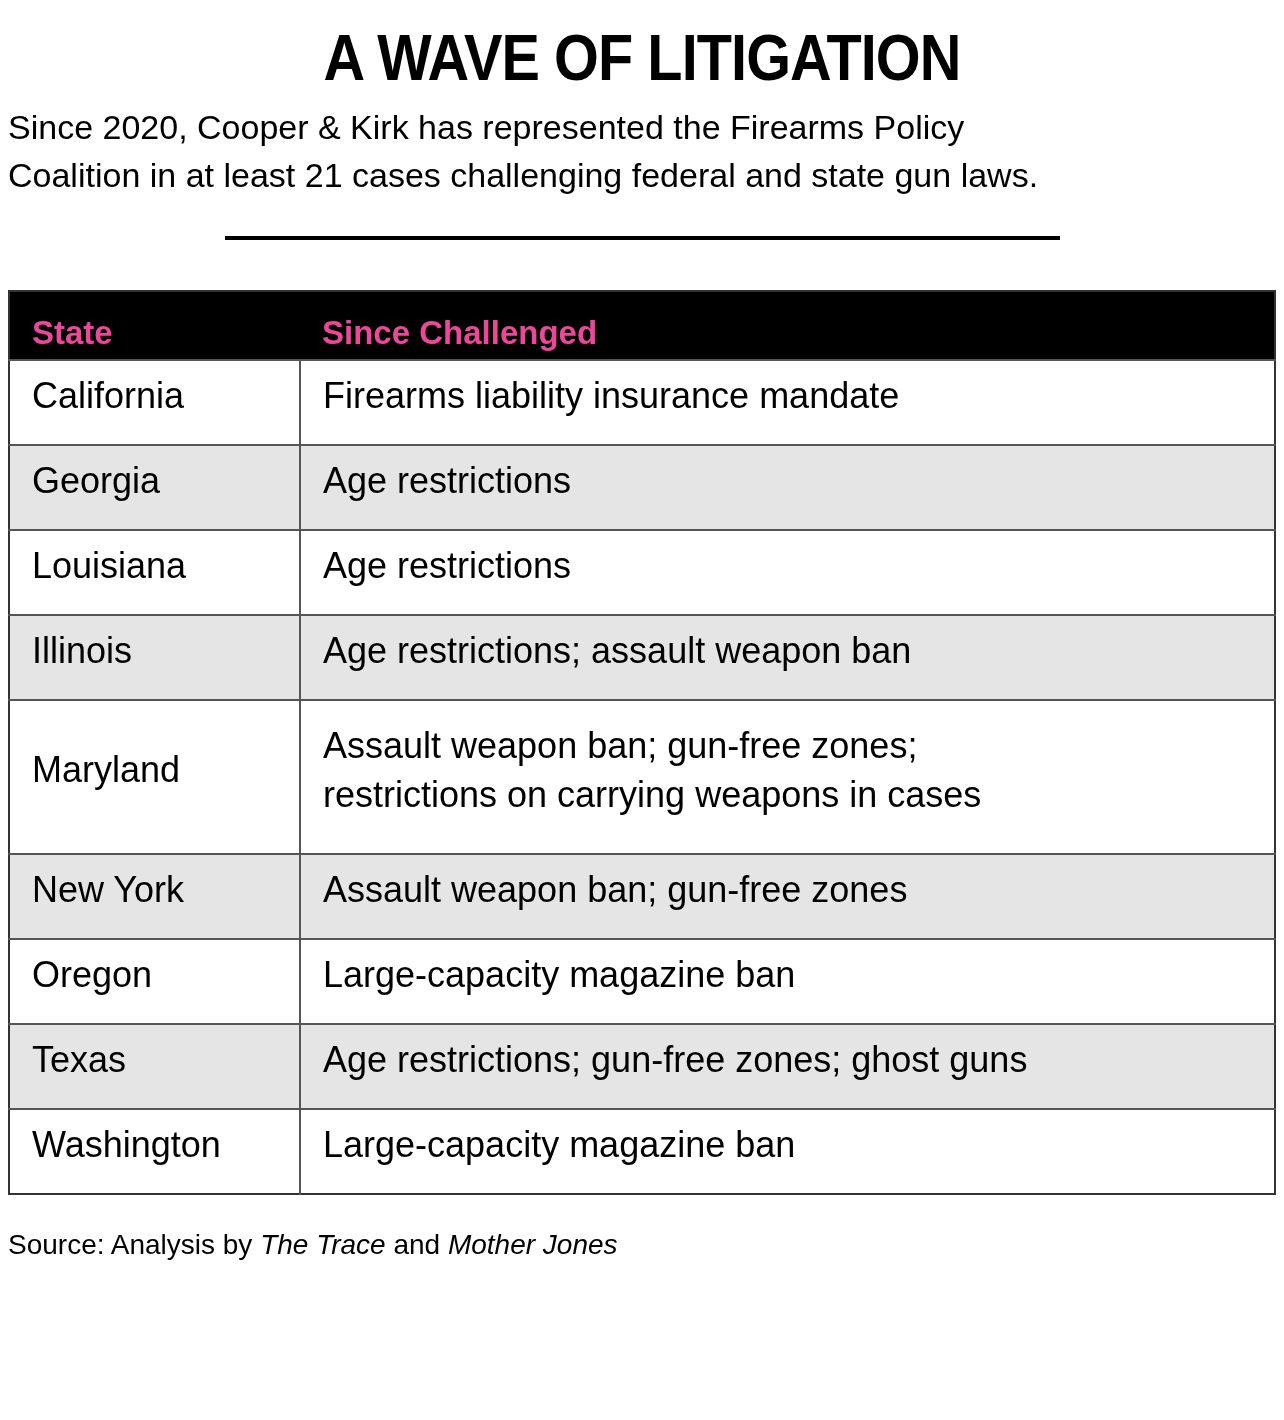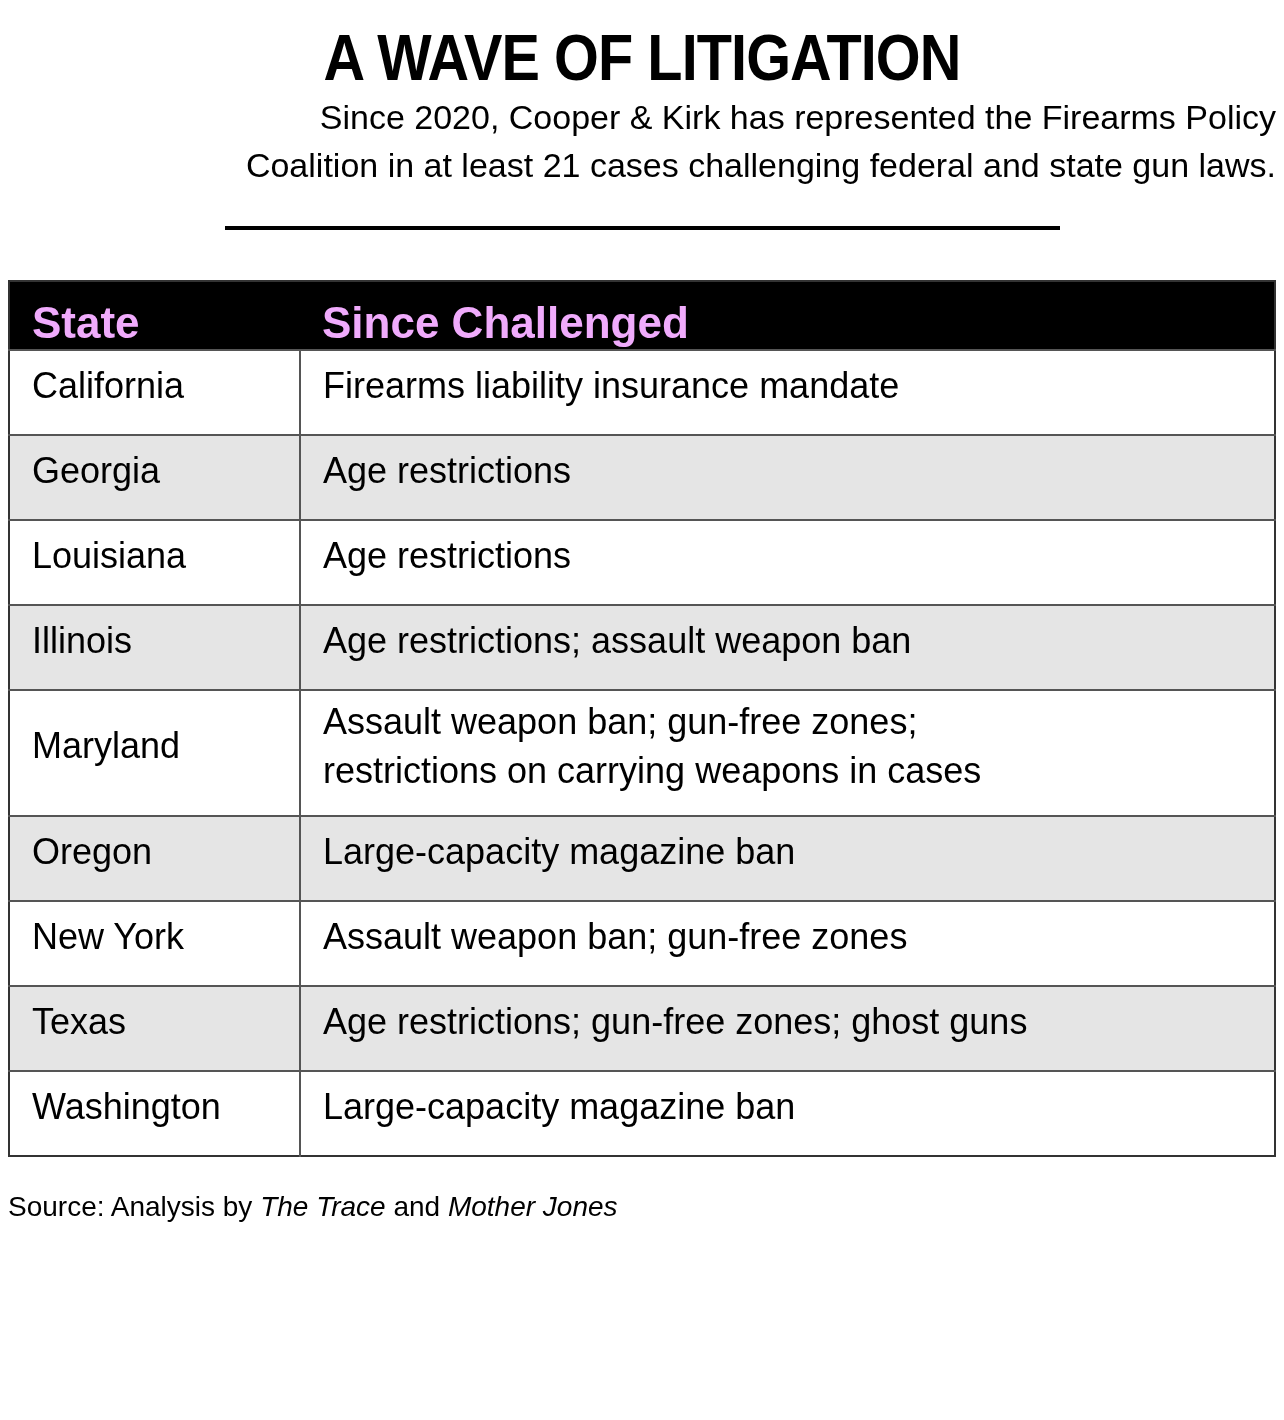--- a/index.html
+++ b/index.html
@@ -22,59 +22,59 @@
     margin: 24px 0 0;
     text-align: center;
     font-size: 64px;
     line-height: 1.08;
     font-weight: bold;
     letter-spacing: -1px;
     transform: scaleX(0.9);
     white-space: nowrap;
   }
   .subtitle {
-    margin: 0 0 0;
-    text-align: right;
+    margin: 10px 0 0;
+    text-align: left;
     font-size: 34px;
     line-height: 1.42;
     white-space: pre-line;
   }
   .divider {
     width: 835px;
     height: 4px;
     background: #000000;
     margin: 36px auto 0;
   }
   table.litigation {
     margin-top: 50px;
     width: 100%;
     border-collapse: collapse;
     border: 2px solid #333333;
   }
   table.litigation th {
     background: #000000;
-    color: #f0abfc;
+    color: #ec4899;
     font-weight: bold;
-    font-size: 44px;
+    font-size: 33px;
     text-align: left;
     padding: 16px 0 0 22px;
     border: none;
   }
   table.litigation thead tr { height: 69px; }
   table.litigation th.col-state { width: 291px; }
   table.litigation td {
     font-size: 36px;
     padding: 0 14px 12px 22px;
     border-top: 2px solid #555555;
     vertical-align: middle;
     line-height: 1.35;
   }
   table.litigation td.state-cell { border-right: 2px solid #555555; }
   table.litigation tbody tr { height: 85px; }
-  table.litigation tbody tr.tall { height: 126px; margin-left: 48px; }
+  table.litigation tbody tr.tall { height: 154px; margin-left: 48px; }
   table.litigation tbody tr:nth-child(even) { background: #e5e5e5; }
   table.litigation td.laws-cell { white-space: pre-line; }
   .source {
     margin: 34px 0 0;
     font-size: 28px;
   }
   .source em { font-style: italic; }
 </style>
 </head>
 <body>
@@ -111,26 +111,26 @@
       <tr>
         <td class="state-cell">Illinois</td>
         <td class="laws-cell">Age restrictions; assault weapon ban</td>
       </tr>
       <tr class="tall">
         <td class="state-cell">Maryland</td>
         <td class="laws-cell">Assault weapon ban; gun-free zones;
 restrictions on carrying weapons in cases</td>
       </tr>
       <tr>
+        <td class="state-cell">New York</td>
+        <td class="laws-cell">Assault weapon ban; gun-free zones</td>
+      </tr>
+      <tr>
         <td class="state-cell">Oregon</td>
         <td class="laws-cell">Large-capacity magazine ban</td>
-      </tr>
-      <tr>
-        <td class="state-cell">New York</td>
-        <td class="laws-cell">Assault weapon ban; gun-free zones</td>
       </tr>
       <tr>
         <td class="state-cell">Texas</td>
         <td class="laws-cell">Age restrictions; gun-free zones; ghost guns</td>
       </tr>
       <tr>
         <td class="state-cell">Washington</td>
         <td class="laws-cell">Large-capacity magazine ban</td>
       </tr>
     </tbody>

